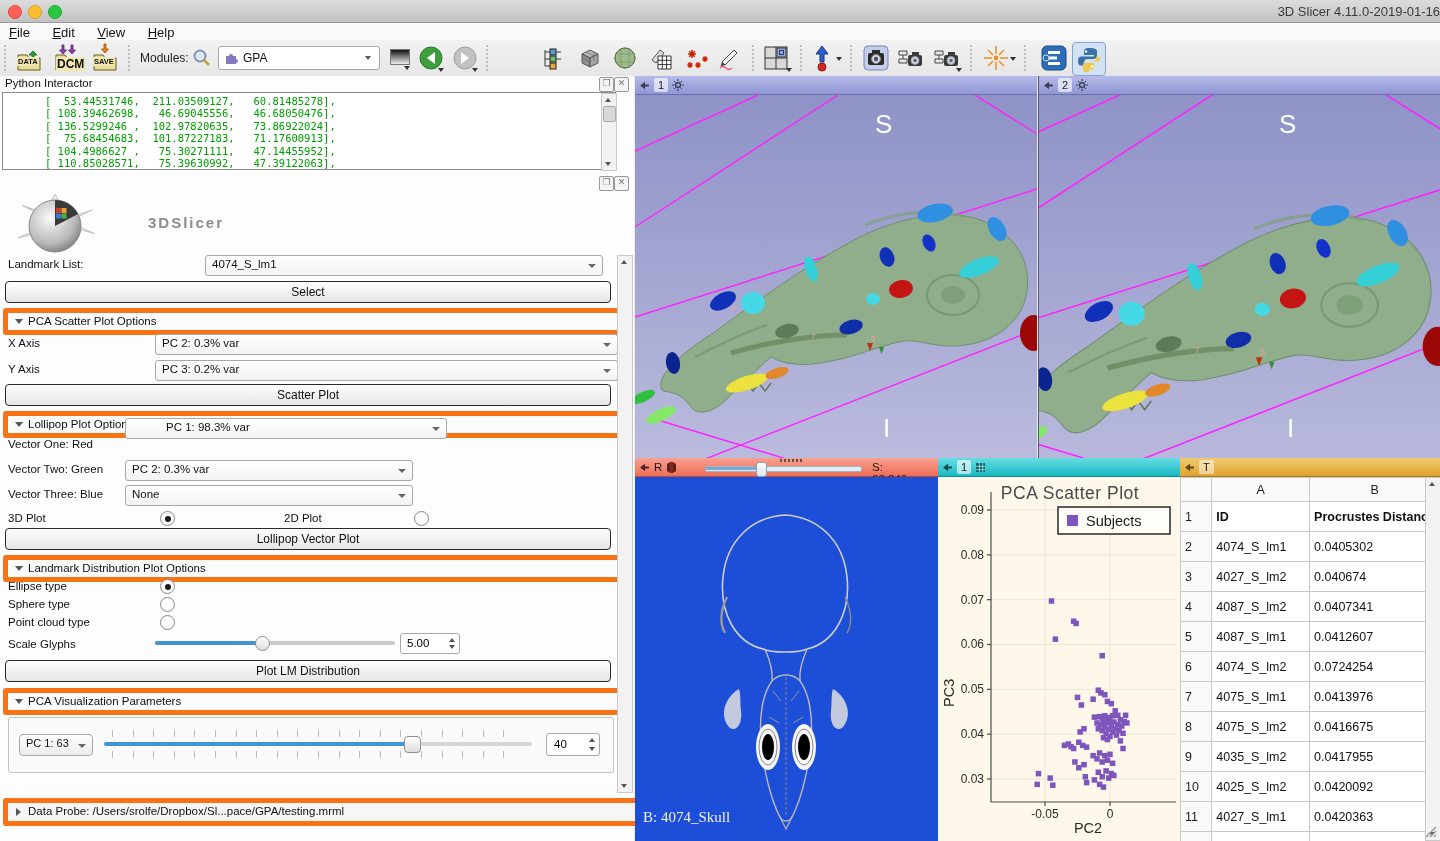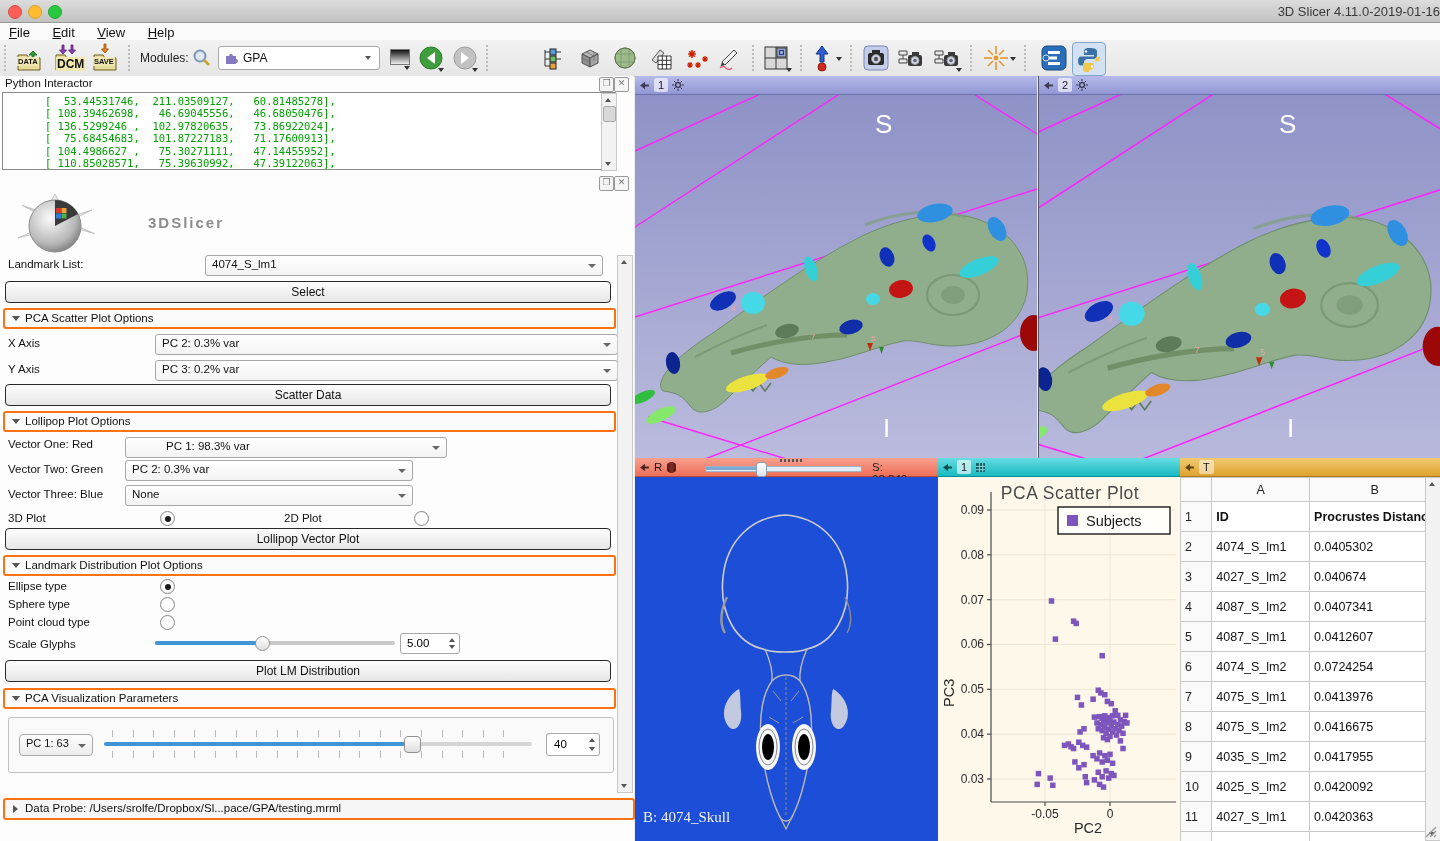--- a/index.html
+++ b/index.html
@@ -18,21 +18,21 @@
   .ddarr{position:absolute;width:0;height:0;border-left:3.5px solid transparent;border-right:3.5px solid transparent;border-top:4px solid #333;}
   .lbl{font-size:12px;color:#222;}
   .modcombo{top:6px;width:160px;height:22px;background:#fff;border:1px solid #a8a8a8;border-radius:3px;}
   
   #lp{left:0;top:76px;width:634px;height:765px;background:#fdfdfd;}
   .conline{white-space:pre;font-family:"DejaVu Sans Mono",monospace;font-size:10.5px;line-height:12.4px;color:#00a000;}
   .winbtn{width:13px;height:13px;border:1px solid #999;border-radius:2px;background:#f4f4f4;color:#777;font-size:9px;line-height:11px;text-align:center;}
   .combo{border:1px solid #a8a8a8;border-radius:3px;background:linear-gradient(#ffffff,#f3f3f3);font-size:11.5px;color:#111;line-height:17px;padding-left:6px;}
   .carr{position:absolute;right:6px;top:8px;width:0;height:0;border-left:4px solid transparent;border-right:4px solid transparent;border-top:4.5px solid #666;}
   .btn{border:1.5px solid #2a2a2a;border-radius:4px;background:linear-gradient(#fdfdfd,#e6e6e6);font-size:12px;color:#111;text-align:center;}
-  .sech{border:2px solid #f97316;border-radius:3px;background:#fbfbfb;font-size:11.5px;color:#111;line-height:16px;padding-left:20px;}
+  .sech{border:5px solid #f97316;border-radius:3px;background:#fbfbfb;font-size:11.5px;color:#111;line-height:16px;padding-left:20px;}
   .tri-d{position:absolute;left:7px;top:6px;width:0;height:0;border-left:4px solid transparent;border-right:4px solid transparent;border-top:5px solid #555;}
   .tri-r{position:absolute;left:8px;top:5px;width:0;height:0;border-top:4px solid transparent;border-bottom:4px solid transparent;border-left:5px solid #555;}
   .flbl{font-size:11.5px;color:#111;}
   .rad{width:13px;height:13px;border:1px solid #8a8a8a;border-radius:50%;background:radial-gradient(#fff 55%,#e0e0e0);}
   .rad.sel::after{content:"";position:absolute;left:3.5px;top:3.5px;width:6px;height:6px;border-radius:50%;background:#1a1a1a;}
   .sld-track{height:4px;border-radius:2px;background:#c9c9c9;}
   .sld-fill{position:absolute;left:0;top:0;height:4px;border-radius:2px;background:#3f95d6;}
   .sld-hdl{position:absolute;top:-5px;width:13px;height:13px;border-radius:50%;background:linear-gradient(#fff,#ddd);border:1px solid #909090;}
   .spin{border:1px solid #a8a8a8;border-radius:3px;background:#fff;font-size:11.5px;}
   .spin .uarr{position:absolute;right:4px;top:4px;width:0;height:0;border-left:3.5px solid transparent;border-right:3.5px solid transparent;border-bottom:4px solid #555;}
@@ -322,28 +322,28 @@
     <span class="abs flbl" style="left:8px;top:261px;">X Axis</span>
     <div class="abs combo" style="left:155px;top:258px;width:455px;height:19px;">
       <span>PC 2: 0.3% var</span>
       <div class="carr"></div>
     </div>
     <span class="abs flbl" style="left:8px;top:287px;">Y Axis</span>
     <div class="abs combo" style="left:155px;top:284px;width:455px;height:19px;">
       <span>PC 3: 0.2% var</span>
       <div class="carr"></div>
     </div>
-    <div class="abs btn" style="left:5px;top:308px;width:604px;height:20px;line-height:20px;">Scatter Data</div>
+    <div class="abs btn" style="left:5px;top:308px;width:604px;height:20px;line-height:20px;">Scatter Plot</div>
 
     <div class="abs sech" style="left:3px;top:335px;width:589px;height:17px;">
       <div class="tri-d"></div>
       <span>Lollipop Plot Options</span>
     </div>
     <span class="abs flbl" style="left:8px;top:362px;">Vector One: Red</span>
-    <div class="abs combo" style="left:125px;top:361px;width:280px;height:19px;padding-left:40px;">
+    <div class="abs combo" style="left:125px;top:342px;width:280px;height:19px;padding-left:40px;">
       <span>PC 1: 98.3% var</span>
       <div class="carr"></div>
     </div>
     <span class="abs flbl" style="left:8px;top:387px;">Vector Two: Green</span>
     <div class="abs combo" style="left:125px;top:384px;width:280px;height:19px;">
       <span>PC 2: 0.3% var</span>
       <div class="carr"></div>
     </div>
     <span class="abs flbl" style="left:8px;top:412px;">Vector Three: Blue</span>
     <div class="abs combo" style="left:125px;top:409px;width:280px;height:19px;">

